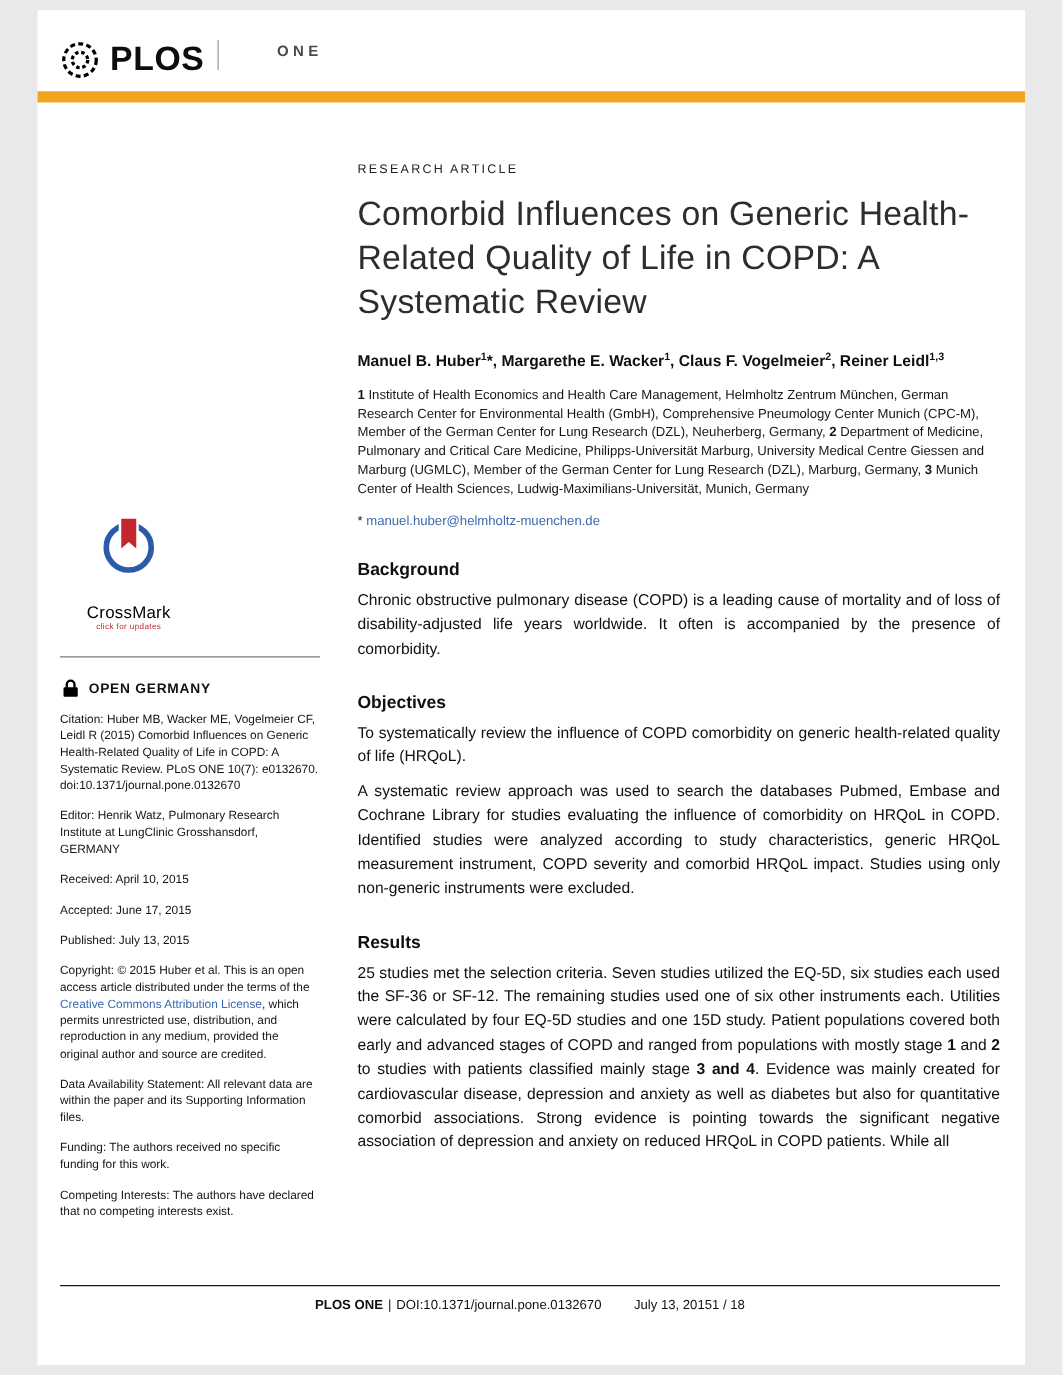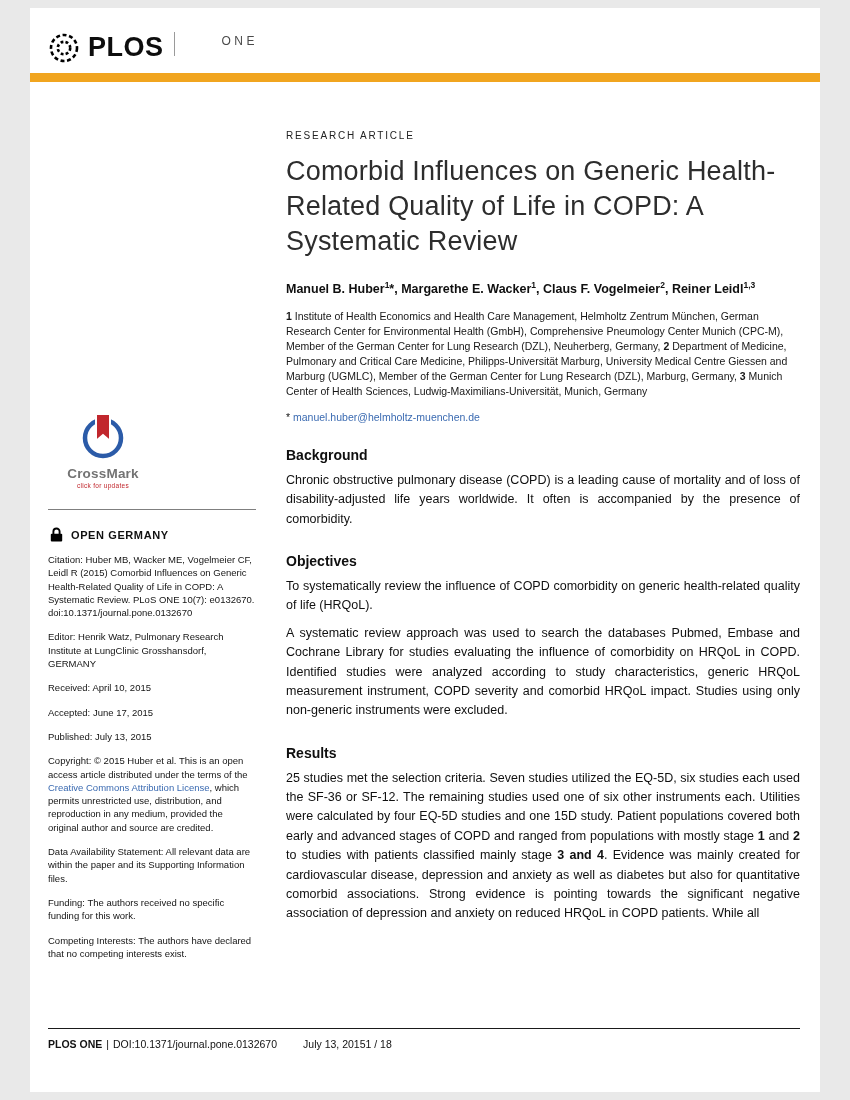--- a/index.html
+++ b/index.html
@@ -31,39 +31,39 @@
     color: #0d0d0d;
     margin-left: 8px;
   }
   .logo-divider {
     width: 1px; height: 24px;
     background: #9a9a9a;
     margin: 0 9px 0 10px;
   }
   .brand-sub {
     font-size: 12px;
-    font-weight: normal;
+    font-weight: bold;
     letter-spacing: 3.5px;
     color: #4a4a4a;
     padding-top: 2px;
     padding-left: 38px;
   }
   .orange-bar { height: 9px; background: #F1A51F; }
   
   .content { display: flex; padding: 0 20px 0 18px; }
   .sidebar { width: 208px; flex: none; margin-right: 30px; }
   .main { flex: 1; min-width: 0; }
   
   .crossmark {
     margin-top: 330px;
     width: 110px;
     text-align: center;
     cursor: pointer;
   }
-  .cm-label { font-size: 13.5px; font-weight: bold; color: #737373; margin-top: 2px; letter-spacing: 0.2px; }
+  .cm-label { font-size: 13.5px; font-weight: normal; color: #000000; margin-top: 17px; letter-spacing: 0.2px; }
   .cm-sub { font-size: 6.5px; color: #C1272D; margin-top: 1px; letter-spacing: 0.3px; }
   .side-rule { border: none; border-top: 1px solid #7f7f7f; margin: 20px 0 0 0; }
   .open-access {
     display: flex; align-items: center; gap: 8px;
     margin: 17px 0 4px 2px;
     font-size: 11px; font-weight: bold; letter-spacing: 0.6px; color: #111;
   }
   .side-entry {
     font-size: 9.5px;
     line-height: 1.4;
@@ -124,21 +124,21 @@
     text-align: justify;
   }
   .body-p b { font-weight: bold; }
   
   .page-footer {
     position: absolute;
     left: 18px; right: 20px; bottom: 42px;
   }
   .footer-rule { border: none; border-top: 1.5px solid #1a1a1a; margin: 0 0 9px 0; }
   .footer-row {
-    display: flex; justify-content: flex-start;
+    display: flex; justify-content: center;
     font-size: 10.5px; color: #111;
   }
   .footer-left b { font-weight: bold; }
   .footer-sep { margin: 0 4px; }
   .footer-date { margin-left: 26px; }
 </style>
 </head>
 <body>
 
 <div class="page">

